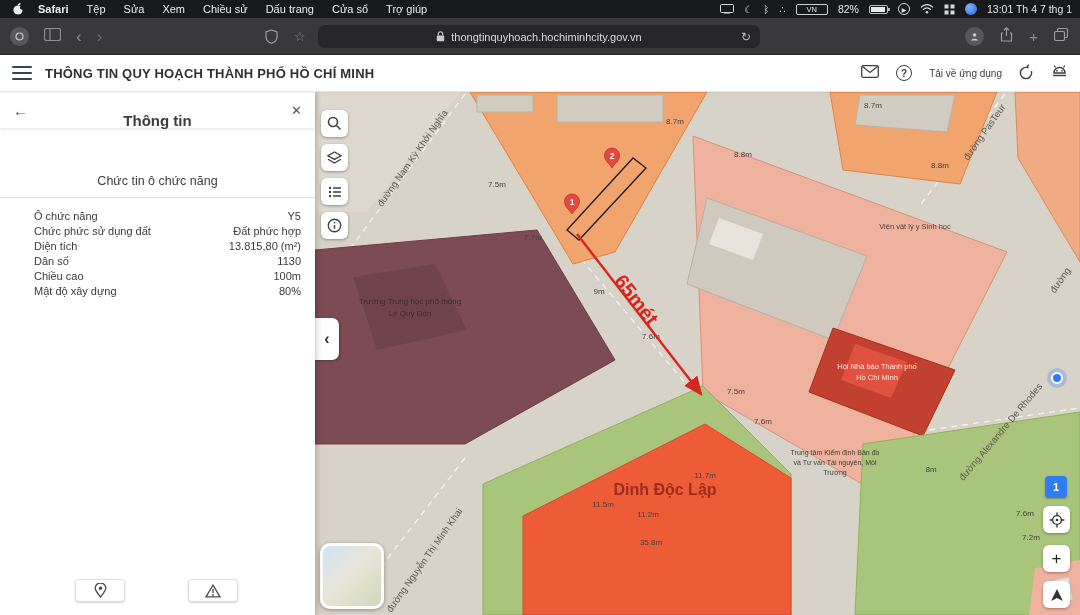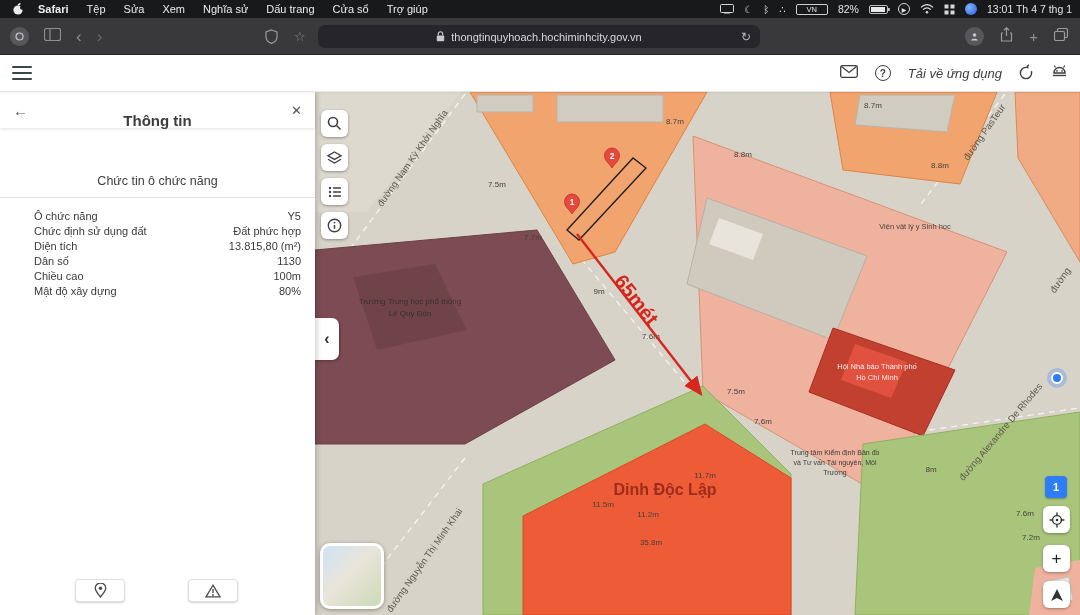--- a/index.html
+++ b/index.html
@@ -32,21 +32,21 @@
   .pill .reload { position:absolute; right:9px; color:#b9b9bd; font-size:12px; }
   .bb-right { position:absolute; right:12px; top:0; height:36px; display:flex; align-items:center; gap:16px; }
 
   
   .pageheader { height:37px; background:#fff; display:flex; align-items:center; padding:0 12px; gap:13px; border-bottom:1px solid #e7e7e7; position:relative; z-index:6; box-shadow:0 1px 2px rgba(0,0,0,.05); }
   .burger { width:20px; display:flex; flex-direction:column; gap:3.5px; cursor:pointer; }
   .burger i { display:block; height:2.4px; background:#3a4646; border-radius:1px; }
   .ph-title { font-size:13px; font-weight:700; color:#303030; letter-spacing:.2px; }
   .ph-right { margin-left:auto; display:flex; align-items:center; gap:17px; color:#3d3d3d; }
   .help-circle { width:16px; height:16px; border:1.5px solid #3d3d3d; border-radius:50%; font-size:10px; font-weight:700; display:flex; align-items:center; justify-content:center; }
-  .dl-label { font-size:13px; color:#3d3d3d;font-style:italic; }
+  .dl-label { font-size:10px; color:#3d3d3d; }
 
   
   .content { display:flex; height:523px; }
 
   .sidebar { width:315px; background:#fff; position:relative; z-index:5; box-shadow:2px 0 5px rgba(0,0,0,.18); }
   .sb-head { height:36px; display:flex; align-items:center; padding:0 13px; box-shadow:0 1px 3px rgba(0,0,0,.12); position:relative; z-index:2; background:#fff; }
   .sb-back { width:26px; font-size:15px; color:#555; cursor:pointer; }
   .sb-title { flex:1; text-align:center; font-size:15px; font-weight:600; color:#3d3d3d;margin-top:21px; }
   .sb-close { width:26px; text-align:right; font-size:13px; color:#555; cursor:pointer; }
   .sb-section { margin-top:46px; text-align:center; font-size:12.5px; color:#3d3d3d; padding-bottom:9px; border-bottom:1px solid #e2e2e2; }
@@ -86,21 +86,21 @@
       <svg width="13" height="14" viewBox="0 0 13 14">
           <circle cx="6" cy="8" r="4.6" fill="#ececec"></circle>
           <circle cx="10.2" cy="5.6" r="2.2" fill="#18191b"></circle>
           <ellipse cx="7.2" cy="2.2" rx="1.7" ry="0.9" fill="#ececec" transform="rotate(-35 7.2 2.2)"></ellipse>
         </svg>
     </span>
     <span class="mitem app">Safari</span>
     <span class="mitem">Tệp</span>
     <span class="mitem">Sửa</span>
     <span class="mitem">Xem</span>
-    <span class="mitem">Nghĩa sử</span>
+    <span class="mitem">Chiều sử</span>
     <span class="mitem">Dấu trang</span>
     <span class="mitem">Cửa sổ</span>
     <span class="mitem">Trợ giúp</span>
 
     <span class="mstatus">
       <span>
           <svg width="14" height="10" viewBox="0 0 14 10">
             <rect x="0.5" y="0.5" width="13" height="8" rx="1" fill="none" stroke="#d7d7d7"></rect>
             <path d="M4,9 L10,9" stroke="#d7d7d7"></path>
           </svg>
@@ -184,20 +184,21 @@
           </svg></span>
     </div>
   </div>
 
   <div class="pageheader">
     <span class="burger">
         <i></i>
         <i></i>
         <i></i>
       </span>
+    <span class="ph-title">THÔNG TIN QUY HOẠCH THÀNH PHỐ HỒ CHÍ MINH</span>
     <span class="ph-right">
       <span><svg width="18" height="13" viewBox="0 0 18 13">
             <rect x="0.7" y="0.7" width="16.6" height="11.6" rx="1.5" fill="none" stroke="#3d3d3d" stroke-width="1.3"></rect>
             <path d="M1.5,1.5 L9,7.5 L16.5,1.5" fill="none" stroke="#3d3d3d" stroke-width="1.3"></path>
           </svg></span>
       <span class="help-circle">?</span>
       <span class="dl-label">Tải về ứng dụng</span>
       <span><svg width="15" height="17" viewBox="0 0 15 17">
             <circle cx="7" cy="10" r="5.6" fill="none" stroke="#3d3d3d" stroke-width="1.4"></circle>
             <circle cx="11.6" cy="6" r="2.4" fill="#fff"></circle>
@@ -223,21 +224,21 @@
       </div>
 
       <div class="sb-section">Chức tin ô chức năng</div>
 
       <div class="sb-rows">
         <div class="sb-row">
             <span class="sb-label">Ô chức năng</span>
             <span class="sb-value">Y5</span>
           </div>
         <div class="sb-row">
-            <span class="sb-label">Chức định sử dụng đất</span>
+            <span class="sb-label">Chức phức sử dụng đất</span>
             <span class="sb-value">Đất phức hợp</span>
           </div>
         <div class="sb-row">
             <span class="sb-label">Diện tích</span>
             <span class="sb-value">13.815,80 (m²)</span>
           </div>
         <div class="sb-row">
             <span class="sb-label">Dân số</span>
             <span class="sb-value">1130</span>
           </div>

